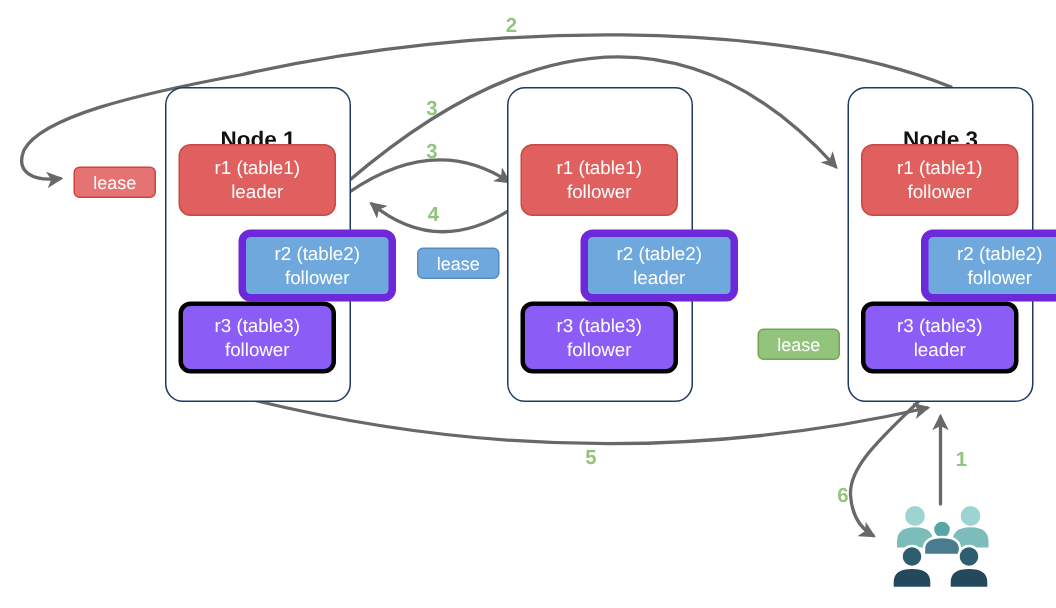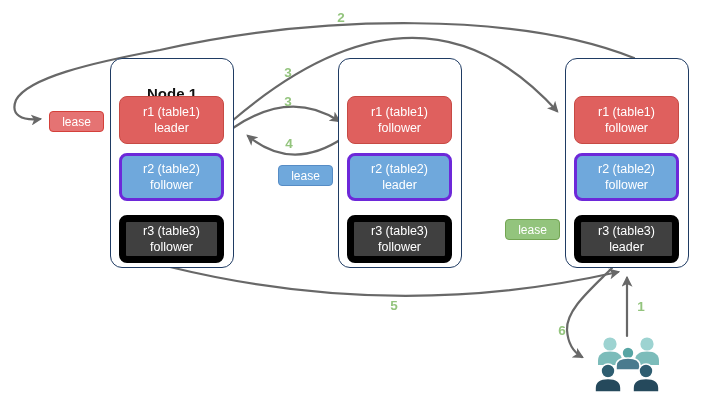--- a/index.html
+++ b/index.html
@@ -19,22 +19,22 @@
     display:block; text-align:center; margin-top:26px;
     font-size:15px; font-weight:bold; color:#111111;
   }
   .replica {
     position:absolute; left:8px; width:105px; height:48px;
     border-radius:8px; box-sizing:border-box;
     display:flex; flex-direction:column; align-items:center; justify-content:center;
     color:#ffffff; font-size:12.5px; line-height:1.28; text-align:center;
   }
   .replica.r1 { top:37px;  background:#df605e; border:1px solid #c74a44;align-items:center; }
-  .replica.r2 { top:94px;  background:#6fa8dc; border:3px solid #6d28d9; }
-  .replica.r3 { top:156px; background:#404040; border:7px solid #000000; }
+  .replica.r2 { top:94px;  background:#6fa8dc; border:5px solid #6d28d9;margin-left:40px; }
+  .replica.r3 { top:142px; background:#8b5cf6; border:3px solid #000000; }
 
   .lease {
     position:absolute; width:55px; height:21px; border-radius:4px;
     box-sizing:border-box; color:#ffffff; font-size:12px;
     display:flex; align-items:center; justify-content:center;
   }
   .lease-red   { left:49px;  top:111px; background:#e57373; border:1.4px solid #d4403a; }
   .lease-blue  { left:278px; top:165px; background:#6fa8dc; border:1.4px solid #568cc5; }
   .lease-green { left:505px; top:219px; background:#93c47d; border:1.4px solid #73a553; }
 
@@ -99,20 +99,21 @@
       <span>r2 (table2)</span>
       <span>leader</span>
     </div>
     <div class="replica r3">
       <span>r3 (table3)</span>
       <span>follower</span>
     </div>
   </div>
 
   <div class="node node-3">
+    <span class="node-title">Node 3</span>
     <div class="replica r1">
       <span>r1 (table1)</span>
       <span>follower</span>
     </div>
     <div class="replica r2">
       <span>r2 (table2)</span>
       <span>follower</span>
     </div>
     <div class="replica r3">
       <span>r3 (table3)</span>

